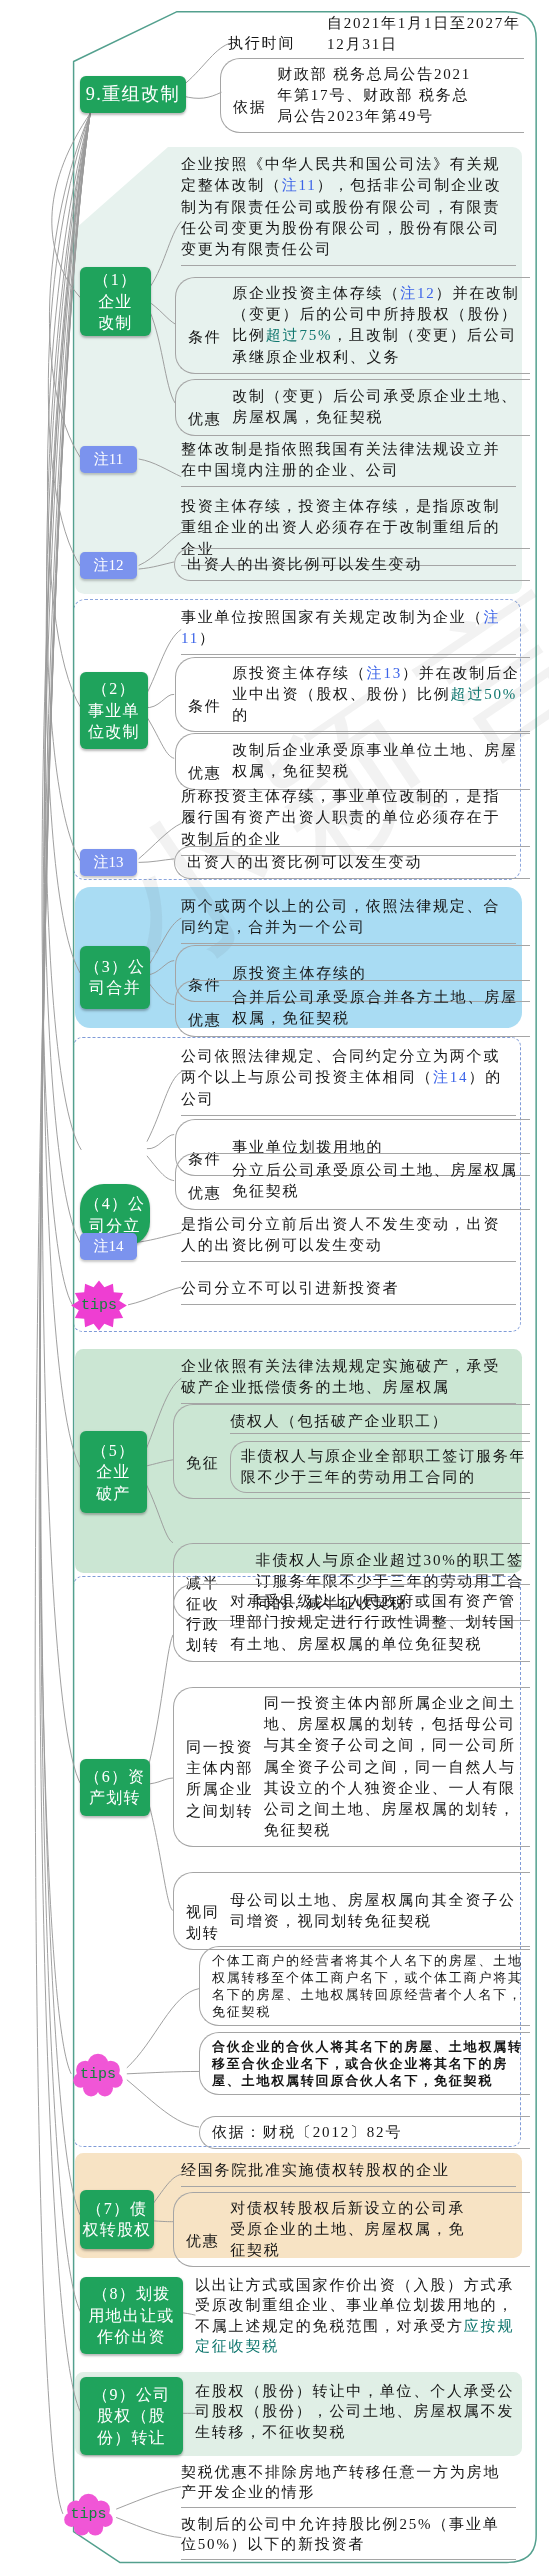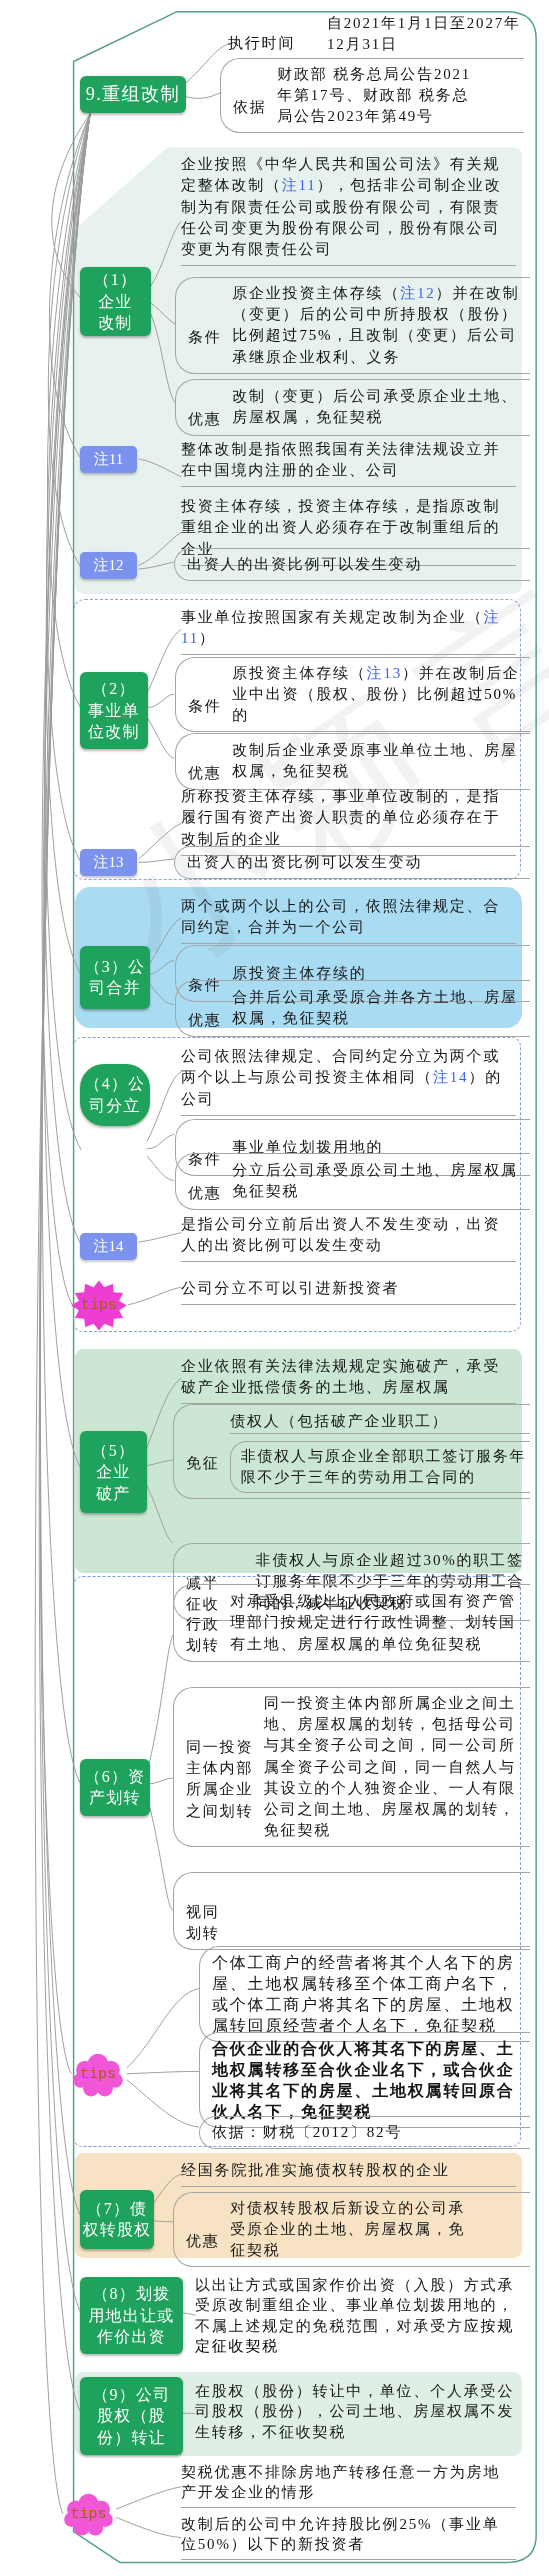--- a/index.html
+++ b/index.html
@@ -24,28 +24,28 @@
   .row{position:absolute;z-index:4;display:flex;align-items:center;gap:10.6px;
        font-size:15px;letter-spacing:1.8px;line-height:1.42;}
   .bracket{border:1.2px solid #a5a5a5;border-right:none;border-radius:20px 0 0 20px;padding:4.7px 0 4.7px 12px;}
   .underl{border-bottom:1.2px solid #a5a5a5;padding-bottom:4.7px;}
   .lbl{flex:0 0 auto;white-space:pre-line;margin-top:24px;}
   .txt{flex:1;}
   .col{flex:1;display:flex;flex-direction:column;gap:7px;}
   .sub{padding:1.2px 0;}
   .sub.bracket{border-radius:16.6px 0 0 16.6px;padding:3.5px 0 3.5px 9.5px;}
   .ref{color:#3b63e8;}
-  .red{color:#000000;}
+  .red{color:#0f766e;}
   .tips{position:absolute;z-index:4;}
   .tips span{position:absolute;inset:0;display:flex;align-items:center;justify-content:center;
-             color:#a16207;font-family:"Liberation Mono","DejaVu Sans Mono",monospace;font-size:15px;}
+             color:#15803d;font-family:"Liberation Mono","DejaVu Sans Mono",monospace;font-size:15px;}
   .watermark{position:absolute;z-index:3;left:71px;top:846px;width:828px;
              transform:rotate(-34deg);transform-origin:left top;pointer-events:none;
              font-size:154px;letter-spacing:35px;color:rgba(90,90,90,0.08);white-space:nowrap;}
-  .small{font-size:16px;align-items:center;}
+  .small{font-size:13px;align-items:center;}
 </style>
 </head>
 <body>
 
 <div id="canvas">
 
   <div class="panel p-mint" style="left:75px;top:147px;width:447px;height:447px;"></div>
   <div class="panel p-wavy" style="left:73px;top:599px;width:446px;height:279px;"></div>
   <div class="panel p-sky" style="left:75px;top:887px;width:447px;height:141px;"></div>
   <div class="panel p-dashdot" style="left:73px;top:1037px;width:446px;height:293px;"></div>
@@ -186,21 +186,21 @@
     <span class="txt">原投资主体存续的</span>
   </div>
   <div class="row bracket" style="left:175px;top:980px;width:342px;">
     <span class="lbl">优惠</span>
     <span class="txt">合并后公司承受原合并各方土地、房屋权属，免征契税</span>
   </div>
 
   <div class="row underl" style="left:181px;top:1046px;width:335px;">
     <span class="txt"><span>公司依照法律规定、合同约定分立为两个或两个以上与原公司投资主体相同（</span><span class="ref">注14</span><span>）的公司</span></span>
   </div>
-  <div class="node" style="left:80px;top:1064px;width:65px;height:57px;border-radius:24px;">（4）公
+  <div class="node" style="left:80px;top:1184px;width:65px;height:57px;border-radius:24px;">（4）公
 司分立</div>
   <div class="row bracket" style="left:175px;top:1119px;width:342px;">
     <span class="lbl">条件</span>
     <span class="txt">事业单位划拨用地的</span>
   </div>
   <div class="row bracket" style="left:175px;top:1153px;width:342px;">
     <span class="lbl">优惠</span>
     <span class="txt">分立后公司承受原公司土地、房屋权属免征契税</span>
   </div>
   <div class="row underl" style="left:181px;top:1214px;width:335px;">
@@ -246,20 +246,21 @@
 主体内部
 所属企业
 之间划转</span>
     <span class="txt">同一投资主体内部所属企业之间土地、房屋权属的划转，包括母公司与其全资子公司之间，同一公司所属全资子公司之间，同一自然人与其设立的个人独资企业、一人有限公司之间土地、房屋权属的划转，免征契税</span>
   </div>
   <div class="node" style="left:80px;top:1759px;width:65px;height:52px;">（6）资
 产划转</div>
   <div class="row bracket" style="left:173px;top:1872px;width:344px;">
     <span class="lbl">视同
 划转</span>
+    <span class="txt">母公司以土地、房屋权属向其全资子公司增资，视同划转免征契税</span>
   </div>
   <div class="tips" style="left:69px;top:2048px;width:58px;height:53px;">
     <svg width="58" height="53" viewBox="0 0 100 92">
       <g fill="#f056d6">
         <circle cx="28" cy="38" r="16"></circle>
           <circle cx="50" cy="28" r="18"></circle>
           <circle cx="72" cy="38" r="16"></circle>
         <circle cx="80" cy="56" r="13"></circle>
           <circle cx="62" cy="70" r="14"></circle>
           <circle cx="38" cy="70" r="14"></circle>

